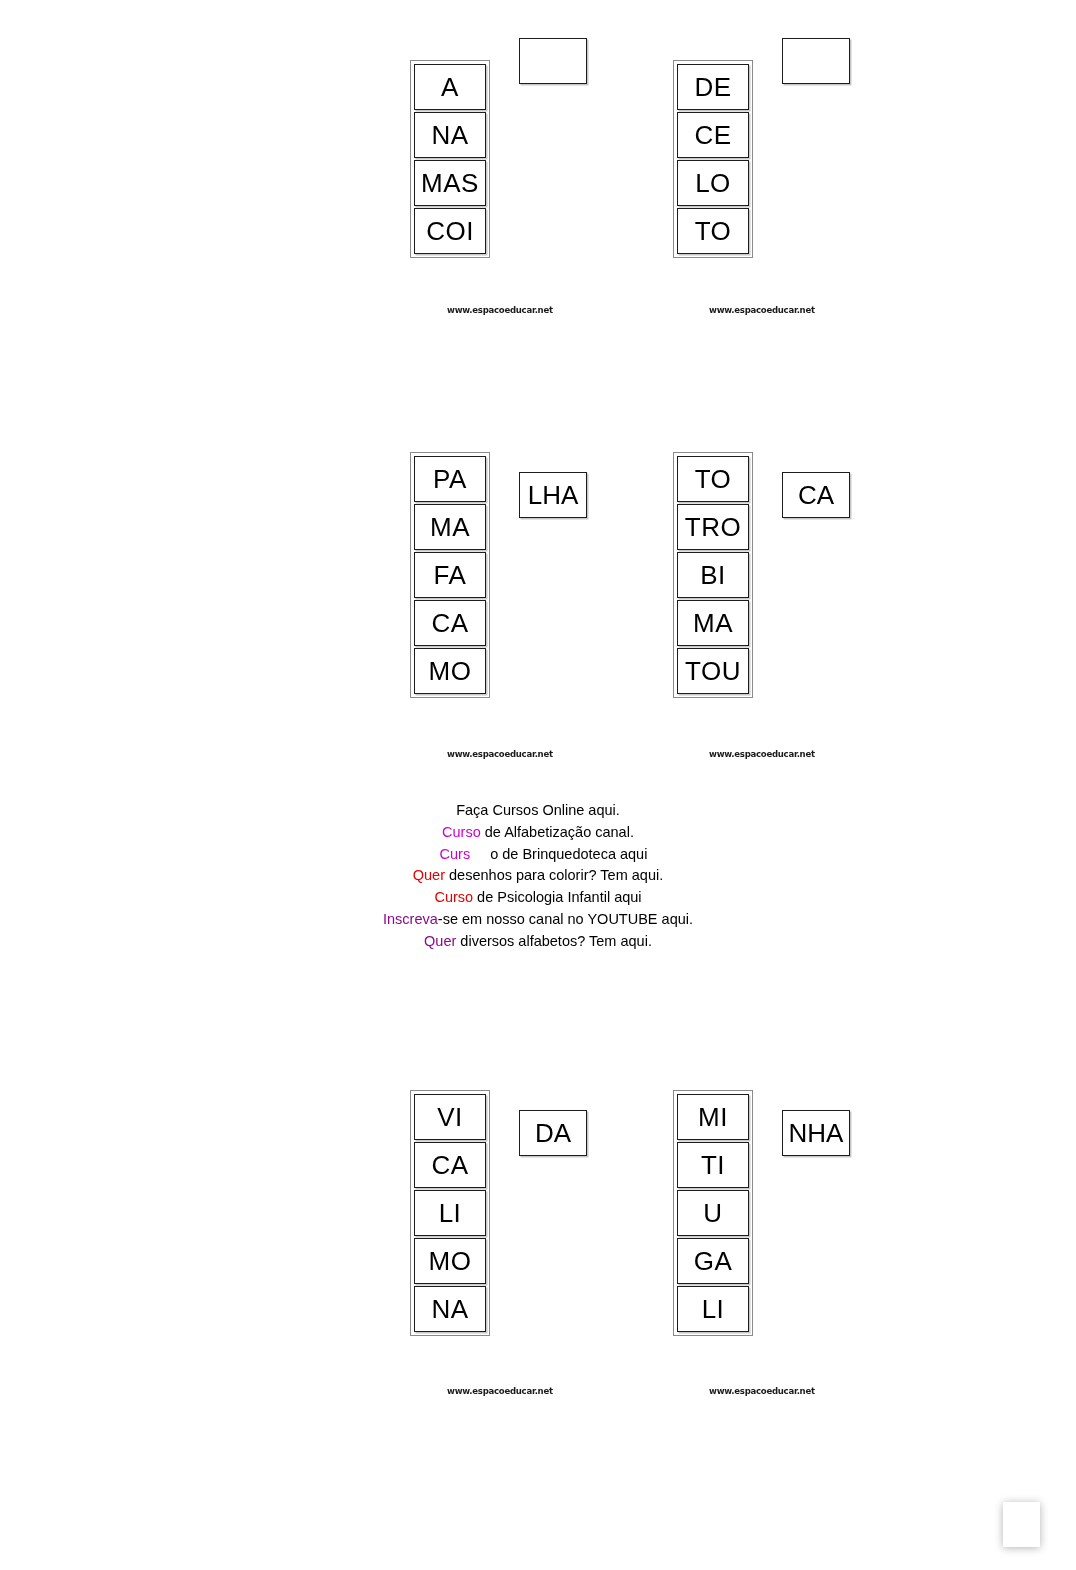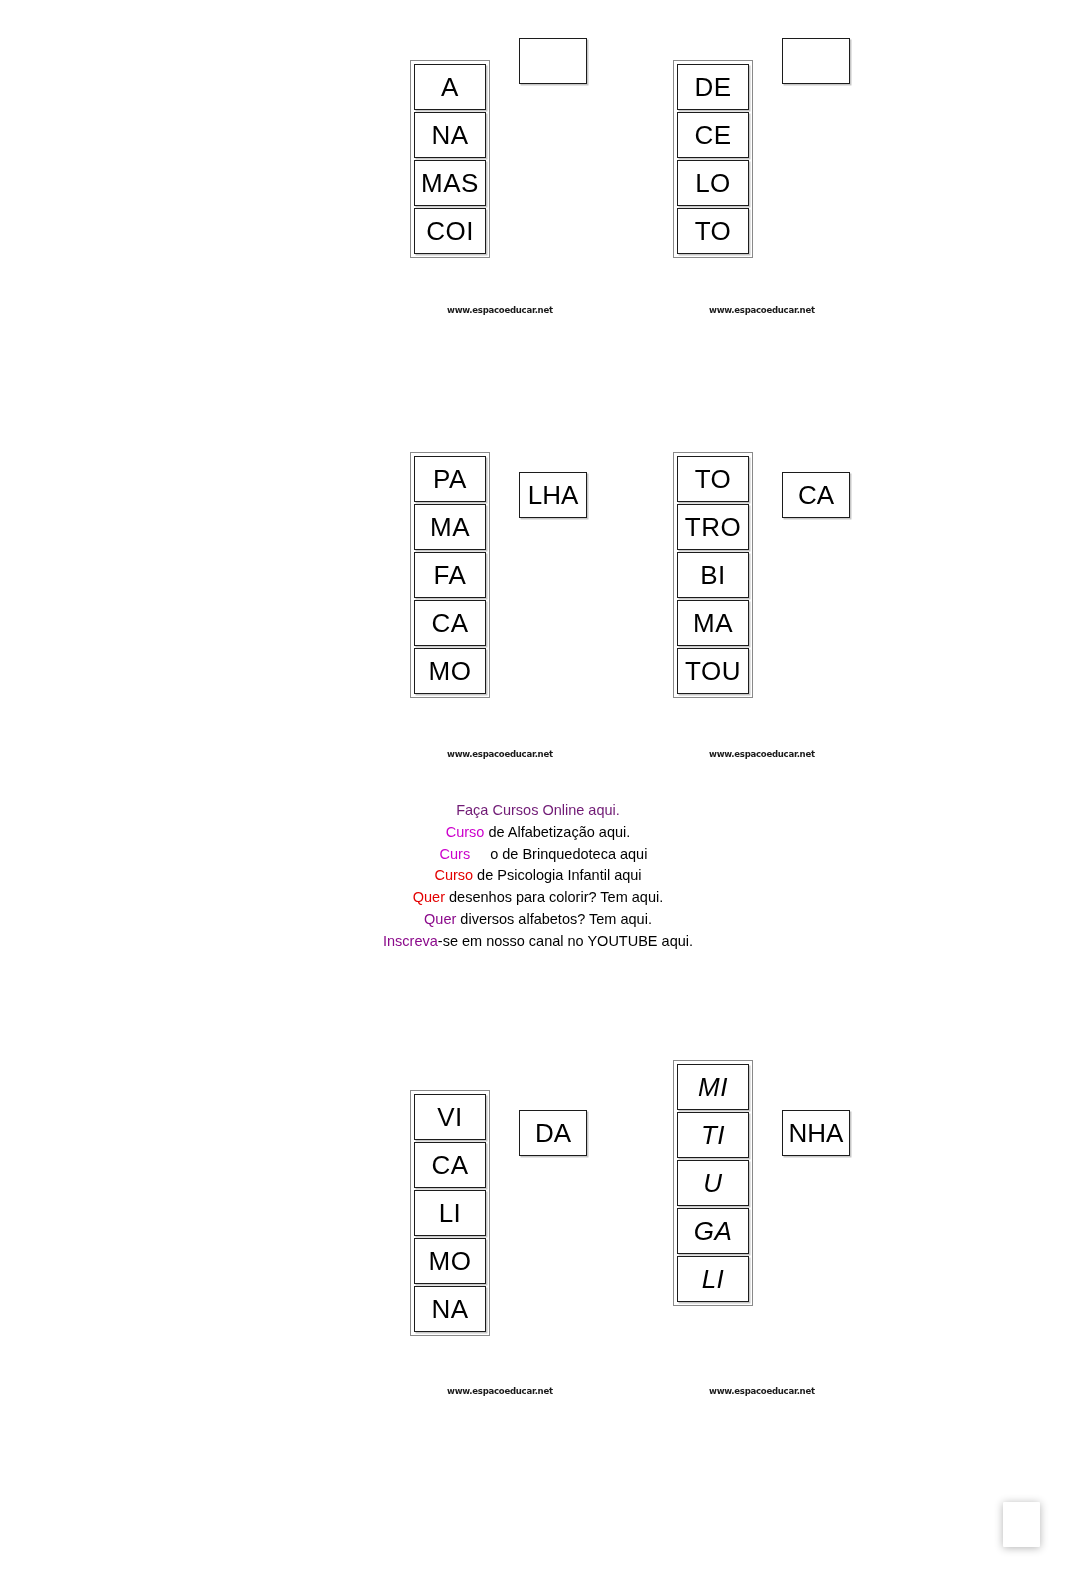--- a/index.html
+++ b/index.html
@@ -136,35 +136,35 @@
       <div class="ws-watermark" style="left: 709px; top: 748px;">www.espacoeducar.net</div>
       <div class="ws-column" style="left: 410px; top: 1090px;">
         <div class="ws-cell">VI</div>
         <div class="ws-cell">CA</div>
         <div class="ws-cell">LI</div>
         <div class="ws-cell">MO</div>
         <div class="ws-cell">NA</div>
       </div>
       <div class="ws-standalone" style="left: 519px; top: 1110px;">DA</div>
       <div class="ws-watermark" style="left: 447px; top: 1385px;">www.espacoeducar.net</div>
-      <div class="ws-column" style="left: 673px; top: 1060px; font-style: italic;">
+      <div class="ws-column" style="left: 673px; top: 1090px;">
         <div class="ws-cell">MI</div>
         <div class="ws-cell">TI</div>
         <div class="ws-cell">U</div>
         <div class="ws-cell">GA</div>
         <div class="ws-cell">LI</div>
       </div>
       <div class="ws-standalone" style="left: 782px; top: 1110px;">NHA</div>
       <div class="ws-watermark" style="left: 709px; top: 1385px;">www.espacoeducar.net</div>
     </div>
 
   <div class="promo" id="promo-root" style="top: 800px;">
-      <div class="line"><span style="color: #701a75; margin-top: 20px;">Faça Cursos Online aqui.</span></div>
-      <div class="line"><span style="color: rgb(204, 0, 204);">Curso</span><span style="color: rgb(0, 0, 0);"> de Alfabetização aqui.</span></div>
+      <div class="line"><span style="color: #000000; margin-top: 20px;">Faça Cursos Online aqui.</span></div>
+      <div class="line"><span style="color: rgb(204, 0, 204);">Curso</span><span style="color: rgb(0, 0, 0);"> de Alfabetização canal.</span></div>
       <div class="line"><span style="color: rgb(204, 0, 204); margin-left: 11px;">Curs</span><span style="color: rgb(0, 0, 0); padding-left: 20px;">o de Brinquedoteca aqui</span></div>
+      <div class="line"><span style="color: rgb(227, 0, 0);">Quer</span><span style="color: rgb(0, 0, 0);"> desenhos para colorir? Tem aqui.</span></div>
       <div class="line"><span style="color: rgb(227, 0, 0);">Curso</span><span style="color: rgb(0, 0, 0);"> de Psicologia Infantil aqui</span></div>
-      <div class="line"><span style="color: rgb(227, 0, 0);">Quer</span><span style="color: rgb(0, 0, 0);"> desenhos para colorir? Tem aqui.</span></div>
+      <div class="line"><span style="color: rgb(139, 10, 139);">Inscreva</span><span style="color: rgb(0, 0, 0);">-se em nosso canal no YOUTUBE aqui.</span></div>
       <div class="line"><span style="color: rgb(139, 10, 139);">Quer</span><span style="color: rgb(0, 0, 0);"> diversos alfabetos? Tem aqui.</span></div>
-      <div class="line"><span style="color: rgb(139, 10, 139);">Inscreva</span><span style="color: rgb(0, 0, 0);">-se em nosso canal no YOUTUBE aqui.</span></div>
     </div>
 
   <div class="float-widget" id="float-widget" style="left: 1003px; top: 1502px; width: 37px; height: 45px;"></div>
 </div>
 
 </body></html>

